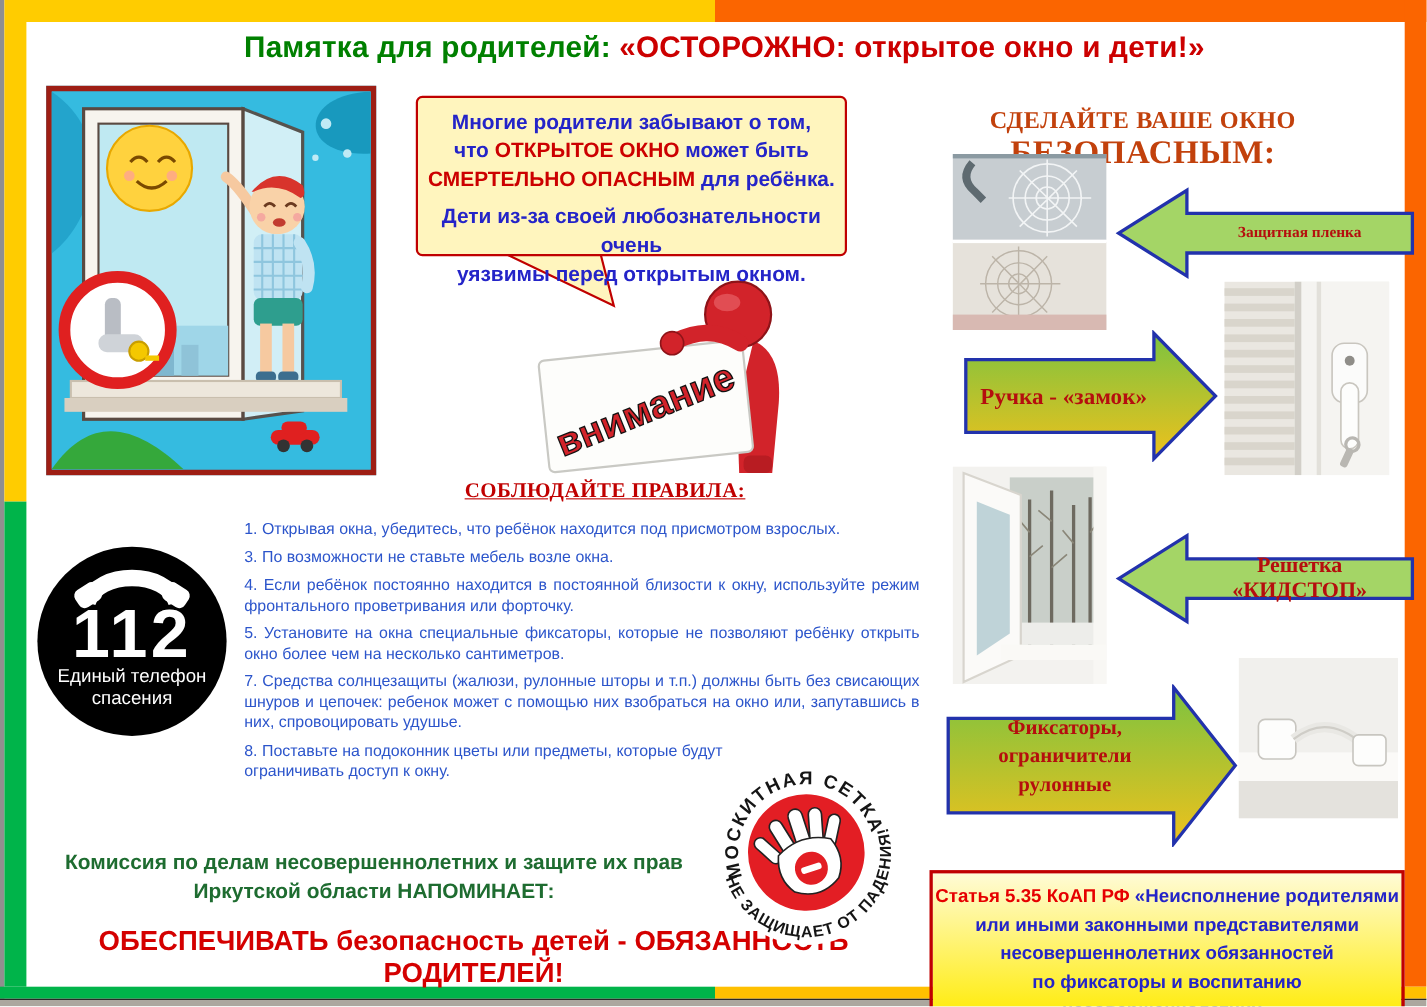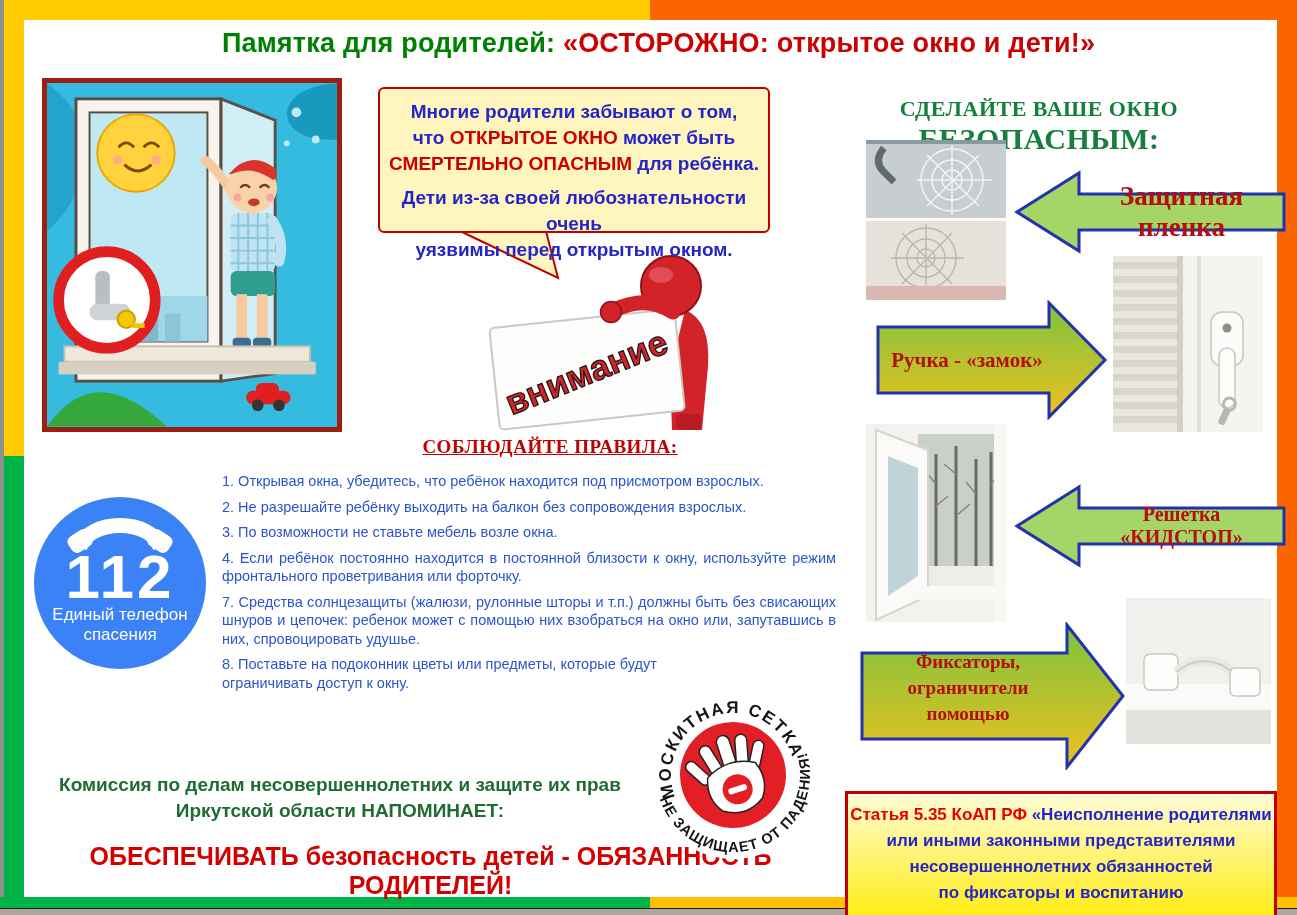--- a/index.html
+++ b/index.html
@@ -31,41 +31,41 @@
   
   .attention{position:absolute;left:480px;top:248px;width:235px;height:185px;}
   
   .rules-heading{position:absolute;left:380px;top:436px;width:340px;text-align:center;
     font-family:"Liberation Serif",serif;font-size:19px;font-weight:bold;color:#C00000;text-decoration:underline;letter-spacing:.5px;}
   .rules{position:absolute;left:222px;top:472px;width:614px;color:#2C55CB;font-size:14.5px;line-height:18.5px;list-style:none;margin:0;padding:0;}
   .rules li{margin-bottom:7px;}
   .rules li.just{text-align:justify;}
   .rules li.short{width:440px;}
   
-  .badge112{position:absolute;left:34px;top:497px;width:172px;height:172px;border-radius:50%;background:#3b82f6;display:flex;flex-direction:column;align-items:center;color:#fff;}
+  .badge112{position:absolute;left:34px;top:497px;width:172px;height:172px;border-radius:50%;background:#000000;display:flex;flex-direction:column;align-items:center;color:#fff;}
   .badge112 .phone{margin-top:14px;}
   .badge112 .num{font-size:62px;font-weight:bold;line-height:56px;letter-spacing:3px;margin-top:-6px;}
   .badge112 .cap{font-size:17px;line-height:20px;text-align:center;}
   
   .commission{position:absolute;left:25px;top:772px;width:630px;text-align:center;color:#1E6C30;font-size:19px;font-weight:bold;line-height:26px;}
   .footer-slogan{position:absolute;left:28px;top:842px;width:805px;text-align:center;color:#D40000;font-size:25px;font-weight:bold;}
   
   .stamp{position:absolute;left:648px;top:690px;width:170px;height:170px;z-index:4;}
   
-  .safety-head{position:absolute;left:795px;top:96px;width:488px;text-align:center;color:#15803d;font-family:"Liberation Serif",serif;font-weight:bold;}
+  .safety-head{position:absolute;left:795px;top:96px;width:488px;text-align:center;color:#c2410c;font-family:"Liberation Serif",serif;font-weight:bold;}
   .safety-head .sm{font-size:22px;letter-spacing:.5px;}
   .safety-head .lg{font-size:30px;letter-spacing:.5px;}
   .photo{position:absolute;}
   .photo svg{display:block;width:100%;height:100%;}
   .arrow{position:absolute;}
   .arrow svg{display:block;width:100%;height:100%;}
   .arrow .lbl{position:absolute;display:flex;align-items:center;justify-content:center;text-align:center;
     font-family:"Liberation Serif",serif;font-weight:bold;color:#B50E0E;}
   #arrow1{left:1014px;top:168px;width:273px;height:88px;}
-  #arrow1 .lbl{left:70px;right:8px;top:18px;bottom:18px;font-size:27px;font-family:Liberation Serif, serif;}
+  #arrow1 .lbl{left:70px;right:8px;top:18px;bottom:18px;font-size:14px;font-family:Liberation Serif, serif;}
   #arrow2{left:876px;top:300px;width:232px;height:120px;}
   #arrow2 .lbl{left:10px;width:162px;top:27px;height:66px;font-size:21px;}
   #arrow3{left:1014px;top:482px;width:273px;height:88px;}
   #arrow3 .lbl{left:70px;right:8px;top:18px;bottom:18px;font-size:20px;}
   #arrow4{left:860px;top:622px;width:266px;height:148px;}
   #arrow4 .lbl{left:8px;width:200px;top:31px;height:70px;font-size:19px;line-height:26px;flex-direction:column;}
   #photo1{left:866px;top:140px;width:140px;height:160px;}
   #photo2{left:1113px;top:256px;width:150px;height:176px;}
   #photo3{left:866px;top:424px;width:140px;height:198px;}
   #photo4{left:1126px;top:598px;width:145px;height:146px;}
@@ -173,23 +173,23 @@
     </g>
     <path d="M193,64 C170,50 152,54 134,62" stroke="#d2232a" stroke-width="15" fill="none" stroke-linecap="round"></path>
     <circle cx="131" cy="64" r="10.5" fill="#d2232a" stroke="#8e1318" stroke-width="1.5"></circle>
     <rect x="196" y="166" width="26" height="16" rx="6" fill="#b81c22"></rect>
     <text x="108" y="136" transform="rotate(-22 108 128)" text-anchor="middle" font-family="Liberation Sans, sans-serif" font-size="35" font-weight="bold" fill="#d2232a" stroke="#111" stroke-width="1.2">внимание</text>
   </svg>
 
   <div class="rules-heading">СОБЛЮДАЙТЕ ПРАВИЛА:</div>
   <ul class="rules">
     <li>1. Открывая окна, убедитесь, что ребёнок находится под присмотром взрослых.</li>
-    <li>2. Не разрешайте ребёнку выходить на балкон без сопровождения взрослых.</li>
     <li>3. По возможности не ставьте мебель возле окна.</li>
     <li class="just">4. Если ребёнок постоянно находится в постоянной близости к окну, используйте режим фронтального проветривания или форточку.</li>
+    <li class="just">5. Установите на окна специальные фиксаторы, которые не позволяют ребёнку открыть окно более чем на несколько сантиметров.</li>
     <li class="just">7. Средства солнцезащиты (жалюзи, рулонные шторы и т.п.) должны быть без свисающих шнуров и цепочек: ребенок может с помощью них взобраться на окно или, запутавшись в них, спровоцировать удушье.</li>
     <li class="short">8. Поставьте на подоконник цветы или предметы, которые будут ограничивать доступ к окну.</li>
   </ul>
 
   <div class="badge112">
     <svg class="phone" width="112" height="44" viewBox="0 0 120 50">
       <path d="M14,42 C24,8 96,8 106,42" stroke="#fff" stroke-width="17" fill="none"></path>
       <rect x="1" y="24" width="27" height="21" rx="7" fill="#fff" transform="rotate(-33 14 34)"></rect>
       <rect x="92" y="24" width="27" height="21" rx="7" fill="#fff" transform="rotate(33 106 34)"></rect>
     </svg>
@@ -351,21 +351,21 @@
       <defs>
         <linearGradient id="gradB" x1="0" y1="0" x2="0" y2="1">
           <stop offset="0" stop-color="#7CC340"></stop>
             <stop offset="1" stop-color="#EEC11C"></stop>
         </linearGradient>
       </defs>
       <polygon points="2,31 207,31 207,3 263,74 207,145 207,117 2,117" fill="url(#gradB)" stroke="#2232AC" stroke-width="3"></polygon>
     </svg>
     <div class="lbl">
       <span>Фиксаторы,</span>
-      <span>ограничители помощью</span>
+      <span>ограничители рулонные</span>
     </div>
   </div>
 
   <div class="law-box">
     <span class="red">Статья 5.35 КоАП РФ</span><span class="blue"> «Неисполнение родителями</span><br>
     <span class="blue">или иными законными представителями</span><br>
     <span class="blue">несовершеннолетних обязанностей</span><br>
     <span class="blue">по фиксаторы и воспитанию</span><br>
     <span class="blue">несовершеннолетних»</span>
   </div>

